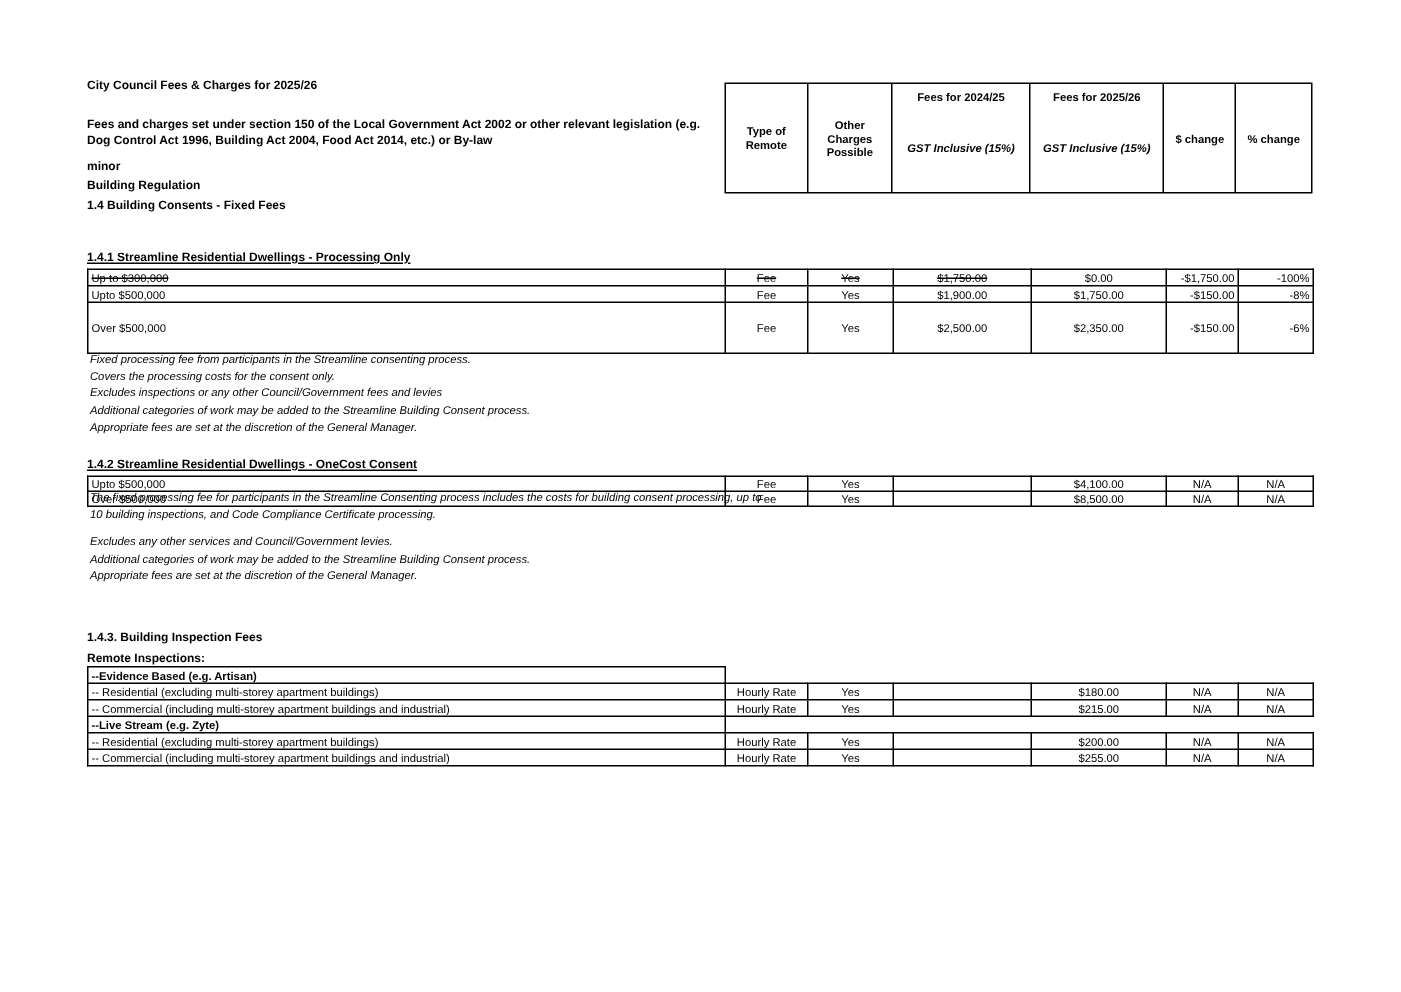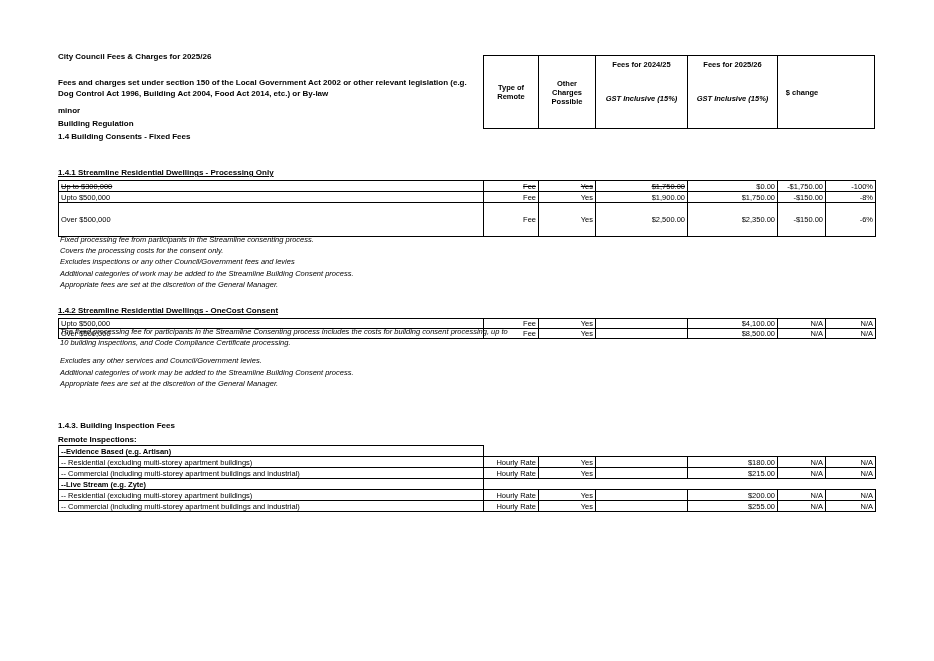--- a/index.html
+++ b/index.html
@@ -46,21 +46,21 @@
   .sec-heading.nounderline { text-decoration:none; }
   .sub-heading { font-size:8px; font-weight:bold; line-height:11px; margin-top:1px; }
 
   
   table.fees { border-collapse:collapse; table-layout:fixed; width:817px; }
   table.boxed { border:1.5px solid #000; }
   table.fees td { border:1px solid #000; font-size:7.5px; line-height:9px;
                   padding:0 2px; overflow:hidden; white-space:nowrap; vertical-align:middle; }
   tr.r11 { height:11px; } tr.r10 { height:10px; } tr.tall { height:34px; }
   td.desc  { text-align:left; }
-  td.ctr   { text-align:right; }
+  td.ctr   { text-align:center; }
   td.rgt   { text-align:right; padding-right:3px; }
   td.strike{ text-decoration:line-through; }
   td.indent{ padding-left:20px; }
   td.grp   { font-weight:bold; }
   table.fees td.noborder { border:none; }
 
   
   .notes { position:absolute; left:60px; width:480px;
            font-size:7.5px; font-style:italic; line-height:11.2px; }
   .notes-141 { top:234px; }
@@ -85,20 +85,21 @@
     <div class="hcell hc-other">Other Charges Possible</div>
     <div class="hcell hc-f1 fees">
       <div class="fees-label">Fees for 2024/25</div>
       <div class="gst-label">GST Inclusive (15%)</div>
     </div>
     <div class="hcell hc-f2 fees">
       <div class="fees-label">Fees for 2025/26</div>
       <div class="gst-label">GST Inclusive (15%)</div>
     </div>
     <div class="hcell hc-chg">$ change</div>
+    <div class="hcell hc-pct">% change</div>
   </div>
 
   <div class="sec sec-141">
     <div class="sec-heading">1.4.1 Streamline Residential Dwellings - Processing Only</div>
     <table class="fees boxed">
       <colgroup>
           <col style="width:425px">
           <col style="width:55px">
           <col style="width:57px">
           <col style="width:92px">

